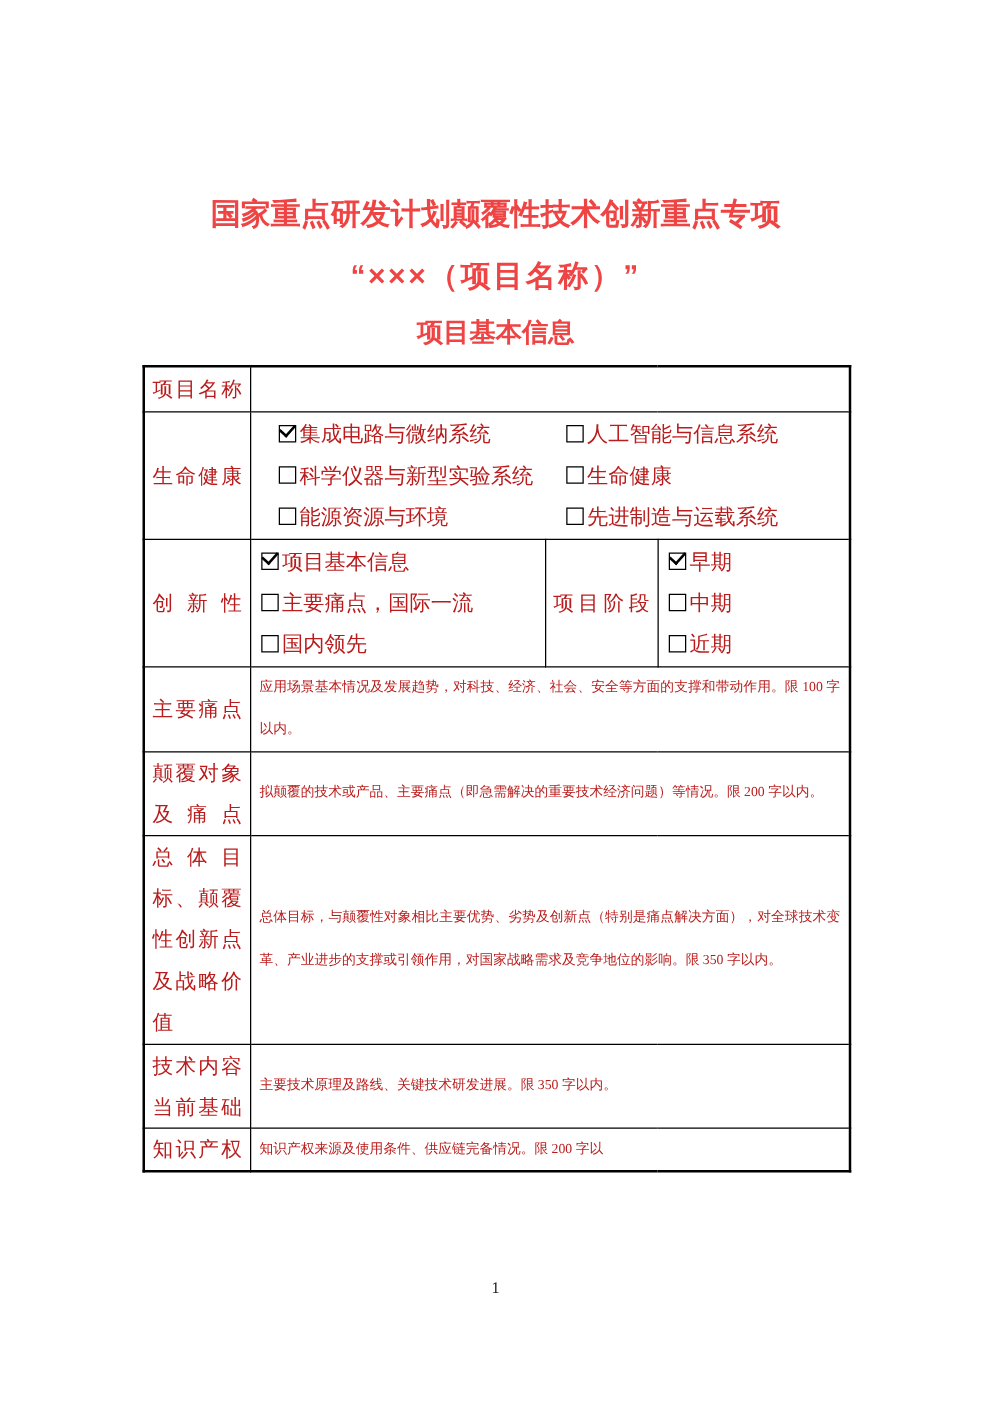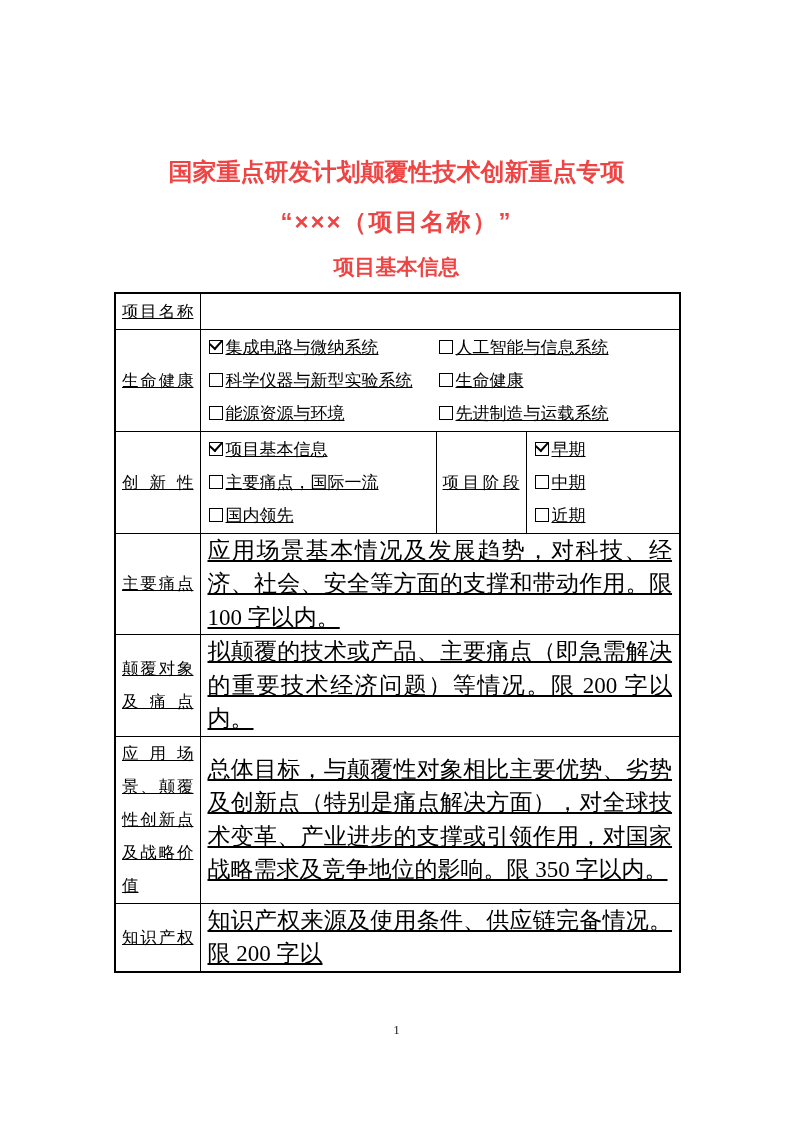--- a/index.html
+++ b/index.html
@@ -19,37 +19,36 @@
   }
   .doc-title    { top:156px; font-size:24px; line-height:32px; }
   .doc-subtitle { top:182px; font-size:24px; line-height:32px; letter-spacing:2px;margin-top:24px; }
   .section-heading { top:252px; font-size:21px; line-height:30px; }
 
   table.form-table {
     position:absolute; left:114px; top:292px;
     width:565px; table-layout:fixed;
     border-collapse:collapse;
     border:2px solid #000;
-    font-size:17px; color:#000000;
+    font-size:17px; color:#b91c1c;
     line-break:strict;
-    text-decoration:underline;
   }
   .form-table td { border:1px solid #000; vertical-align:middle; overflow:hidden; }
 
   td.lbl {
     text-align:justify; text-align-last:justify;
     padding:0 6px; font-size:16.5px; line-height:33px;
   }
   td.desc {
     padding:0 7px; text-align:justify;
-    font-size:23px; line-height:33.5px;
+    font-size:11px; line-height:33.5px;
   }
   td.valuecell { background:#fff; }
 
-  .optgrid { display:grid; grid-template-columns:230px 1fr; padding-left:7px; }
+  .optgrid { display:grid; grid-template-columns:230px 1fr; padding-left:7px;margin-left:14px; }
   .optcol  { padding-left:7px; }
   .opt { line-height:33px; white-space:nowrap; font-size:17px; }
 
   .checkbox {
     display:inline-block; position:relative;
     width:12px; height:12px;
     border:1.6px solid #000;
     margin-right:3px; vertical-align:-1.5px;
     background:#fff;
   }
@@ -152,24 +151,28 @@
       <td class="lbl">主要痛点</td>
       <td class="desc" colspan="3">应用场景基本情况及发展趋势，对科技、经济、社会、安全等方面的支撑和带动作用。限 100 字以内。</td>
     </tr>
 
     <tr style="height:67px">
       <td class="lbl">颠覆对象及痛点</td>
       <td class="desc" colspan="3">拟颠覆的技术或产品、主要痛点（即急需解决的重要技术经济问题）等情况。限 200 字以内。</td>
     </tr>
 
     <tr style="height:167px">
-      <td class="lbl">应用场景、颠覆性创新点及战略价值</td>
+      <td class="lbl">总体目标、颠覆性创新点及战略价值</td>
       <td class="desc" colspan="3">总体目标，与颠覆性对象相比主要优势、劣势及创新点（特别是痛点解决方面），对全球技术变革、产业进步的支撑或引领作用，对国家战略需求及竞争地位的影响。限 350 字以内。</td>
     </tr>
 
+    <tr style="height:67px">
+      <td class="lbl">技术内容当前基础</td>
+      <td class="desc" colspan="3">主要技术原理及路线、关键技术研发进展。限 350 字以内。</td>
+    </tr>
 
     <tr style="height:32px">
       <td class="lbl">知识产权</td>
       <td class="desc" colspan="3">知识产权来源及使用条件、供应链完备情况。限 200 字以</td>
     </tr>
   </tbody>
     </table>
 
   <div class="page-number">1</div>
 </div>

